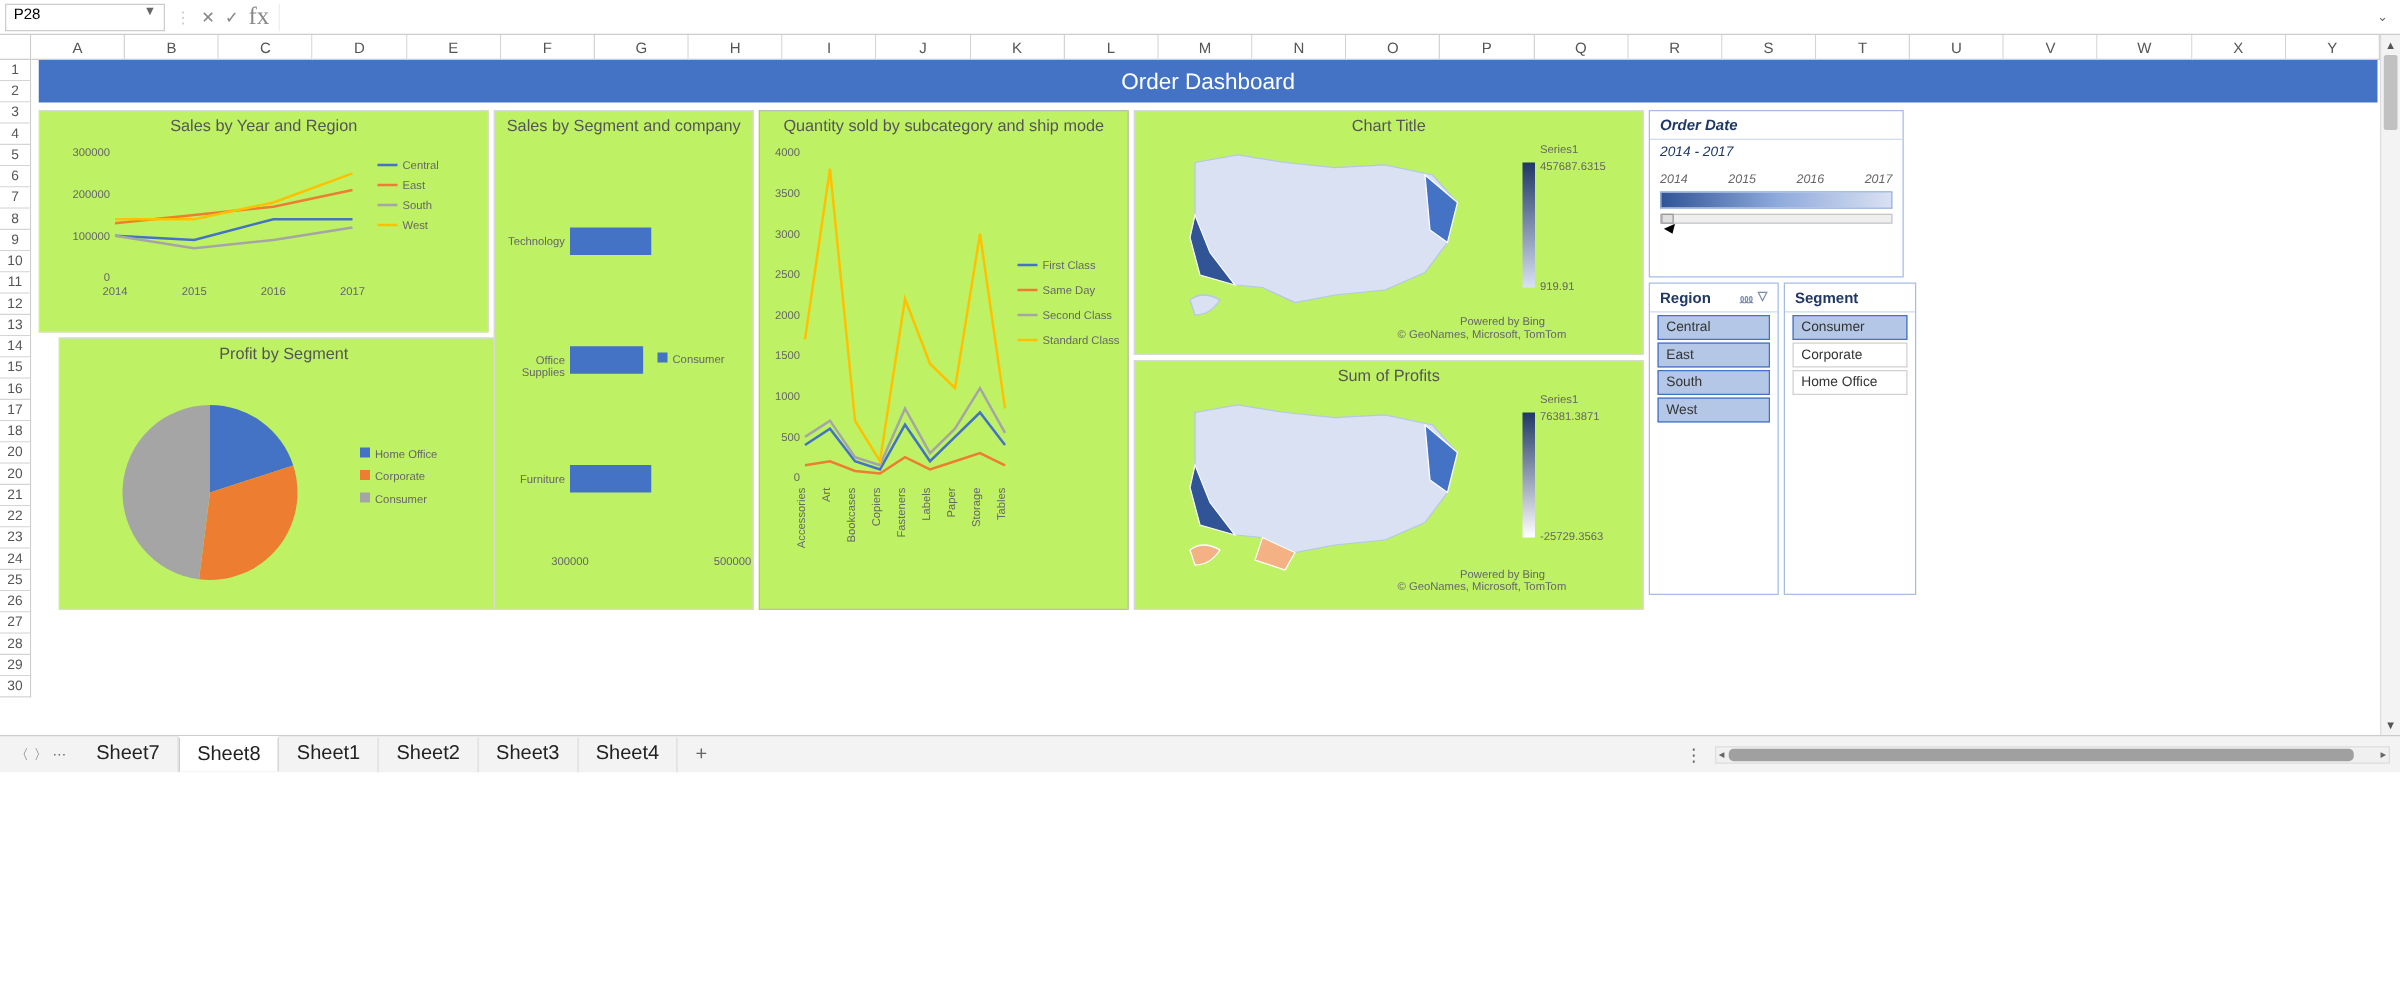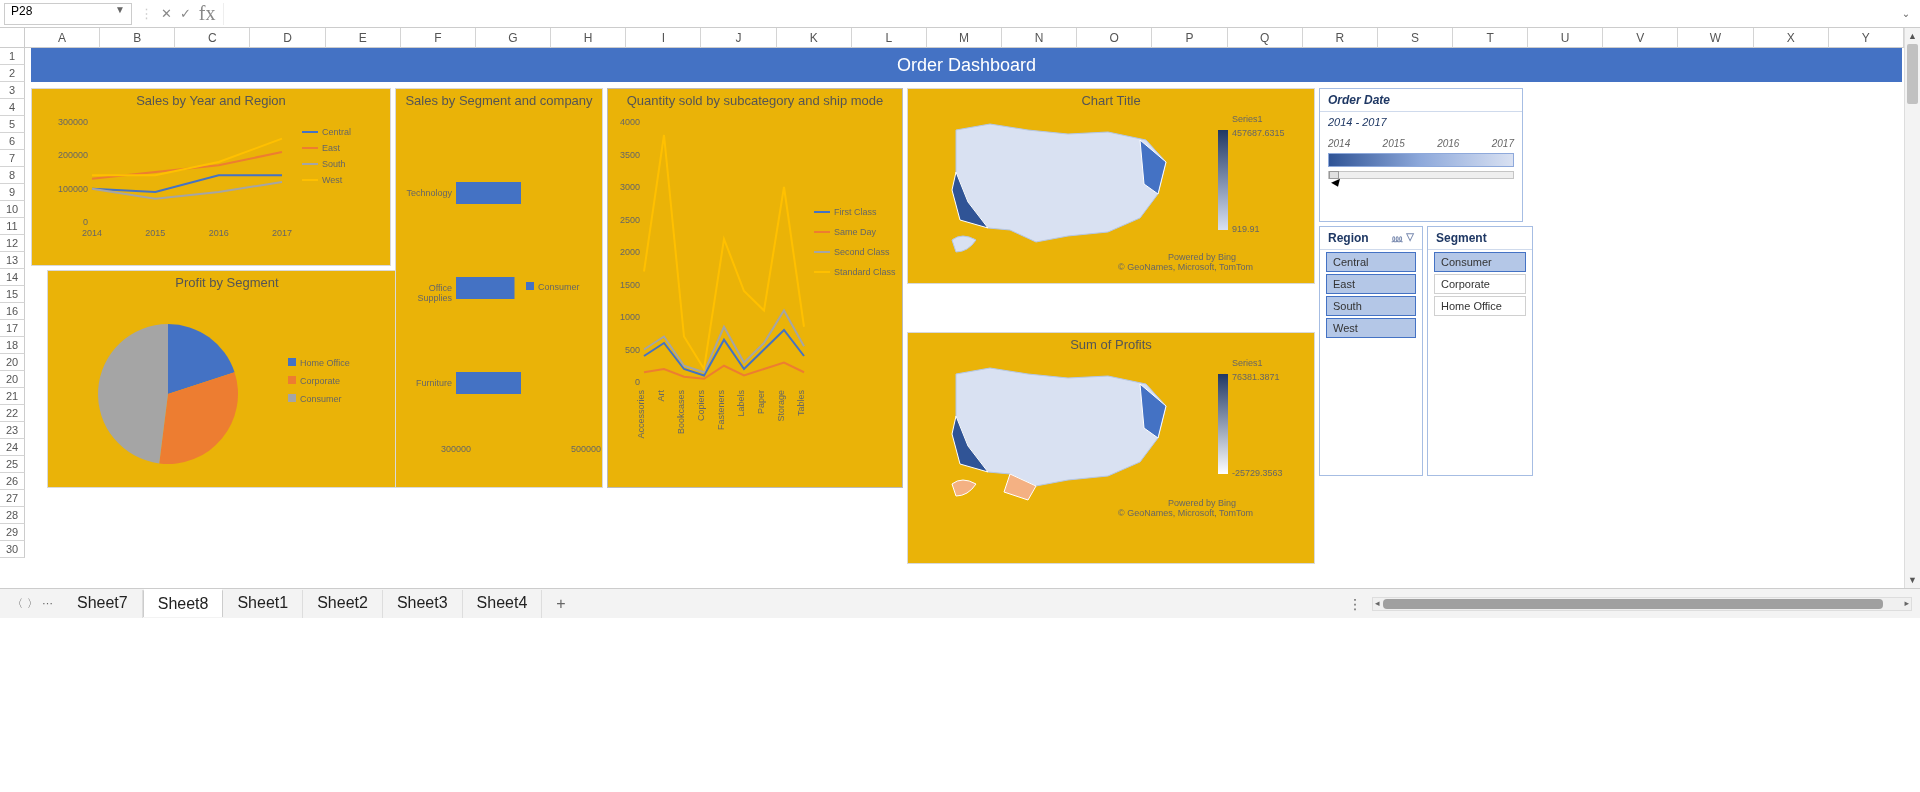--- a/index.html
+++ b/index.html
@@ -19,29 +19,29 @@
 .sheet-area { position: relative; display: flex; height: 560px; }
 .col-headers { position: absolute; top: 0; left: 25px; right: 16px; height: 20px; display: flex; }
 .col-header { flex: 1; border-right: 1px solid #d4d4d4; border-bottom: 1px solid #ccc; text-align: center; font-size: 12px; color: #555; background: #fff; line-height: 20px; }
 .row-headers { position: absolute; top: 20px; left: 0; width: 25px; bottom: 0; }
 .row-header { height: 17px; border-bottom: 1px solid #d4d4d4; border-right: 1px solid #ccc; text-align: center; font-size: 11px; color: #555; background: #fff; line-height: 17px; }
 .corner { position: absolute; top: 0; left: 0; width: 25px; height: 20px; border-right: 1px solid #ccc; border-bottom: 1px solid #ccc; background: #fff; }
 
 .content { position: absolute; top: 20px; left: 25px; right: 16px; bottom: 0; background: #fff; }
 .dash-title { position: absolute; top: 0; left: 6px; right: 2px; height: 34px; background: #4472C4; color: #fff; font-size: 18px; text-align: center; line-height: 34px; }
 
-.chart-box { position: absolute; background: #eab308; border: 1px solid #d9d9d9; }
+.chart-box { position: absolute; background: #bef264; border: 1px solid #d9d9d9; }
 .chart-title { text-align: center; font-size: 13px; color: #555; padding: 4px 2px; }
 
 .chart1 { top: 40px; left: 6px; width: 360px; height: 178px; }
 .chart2 { top: 222px; left: 22px; width: 360px; height: 218px; }
 .chart3 { top: 40px; left: 370px; width: 208px; height: 400px; }
 .chart4 { top: 40px; left: 582px; width: 296px; height: 400px; border: 1px solid #bbb; }
 .chart5 { top: 40px; left: 882px; width: 408px; height: 196px; }
-.chart6 { top: 240px; left: 882px; width: 408px; height: 232px; margin-top: 44px; }
+.chart6 { top: 240px; left: 882px; width: 408px; height: 200px; }
 
 .slicer { position: absolute; background: #fff; border: 1px solid #a6bde3; }
 .slicer.timeline { top: 40px; left: 1294px; width: 204px; height: 134px; font-style: italic; }
 .slicer.region { top: 178px; left: 1294px; width: 104px; height: 250px; }
 .slicer.segment { top: 178px; left: 1402px; width: 106px; height: 250px; }
 .slicer-head { padding: 4px 8px; font-weight: 600; font-size: 12px; color: #1f3864; border-bottom: 1px solid #cfdaec; display: flex; justify-content: space-between; align-items: center; }
 .slicer-head .icons { display: flex; gap: 4px; font-size: 10px; color: #7a8bb0; }
 .slicer-range { padding: 4px 8px; font-size: 11px; color: #1f3864; }
 .slicer-years { display: flex; justify-content: space-between; padding: 6px 8px 2px; font-size: 10px; color: #666; }
 .timeline-bar { margin: 2px 8px; height: 14px; background: linear-gradient(90deg, #305496, #8ea9db, #d9e1f2); border: 1px solid #8ea9db; }

